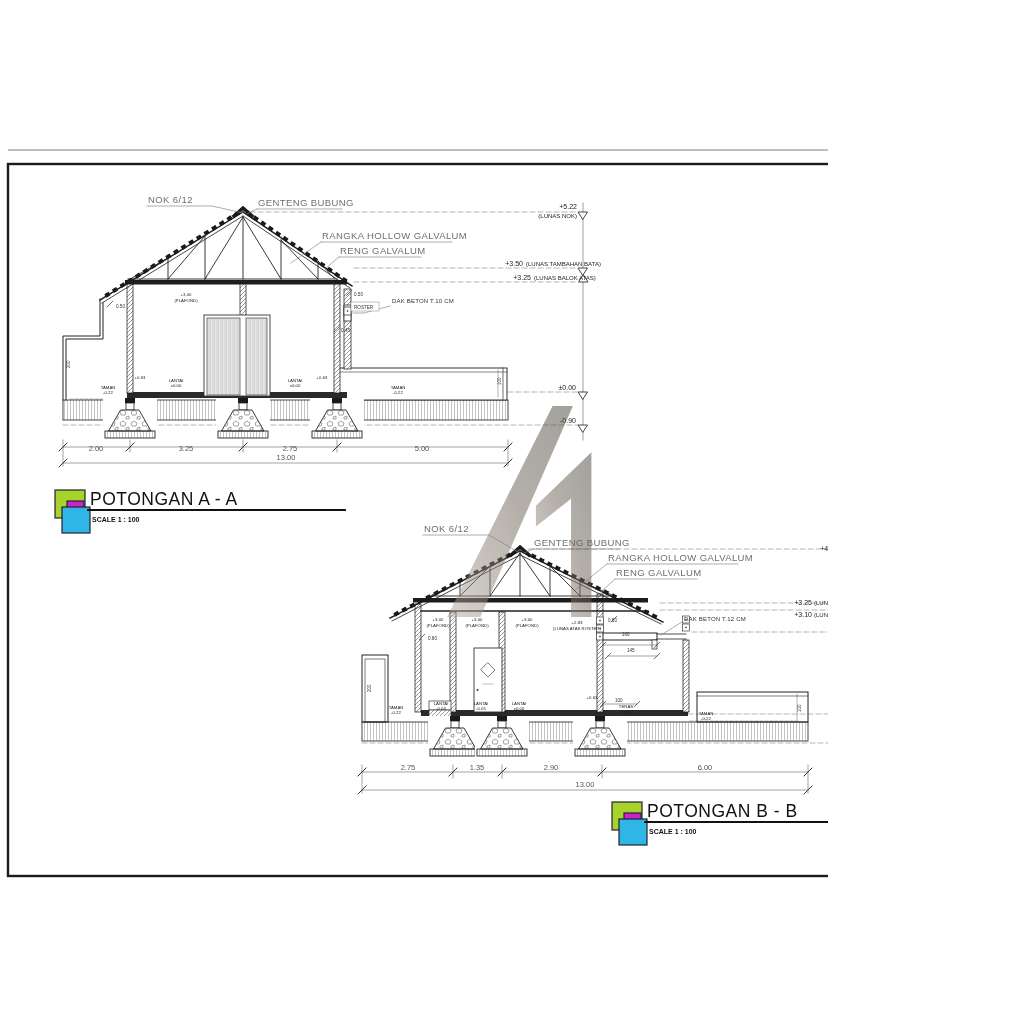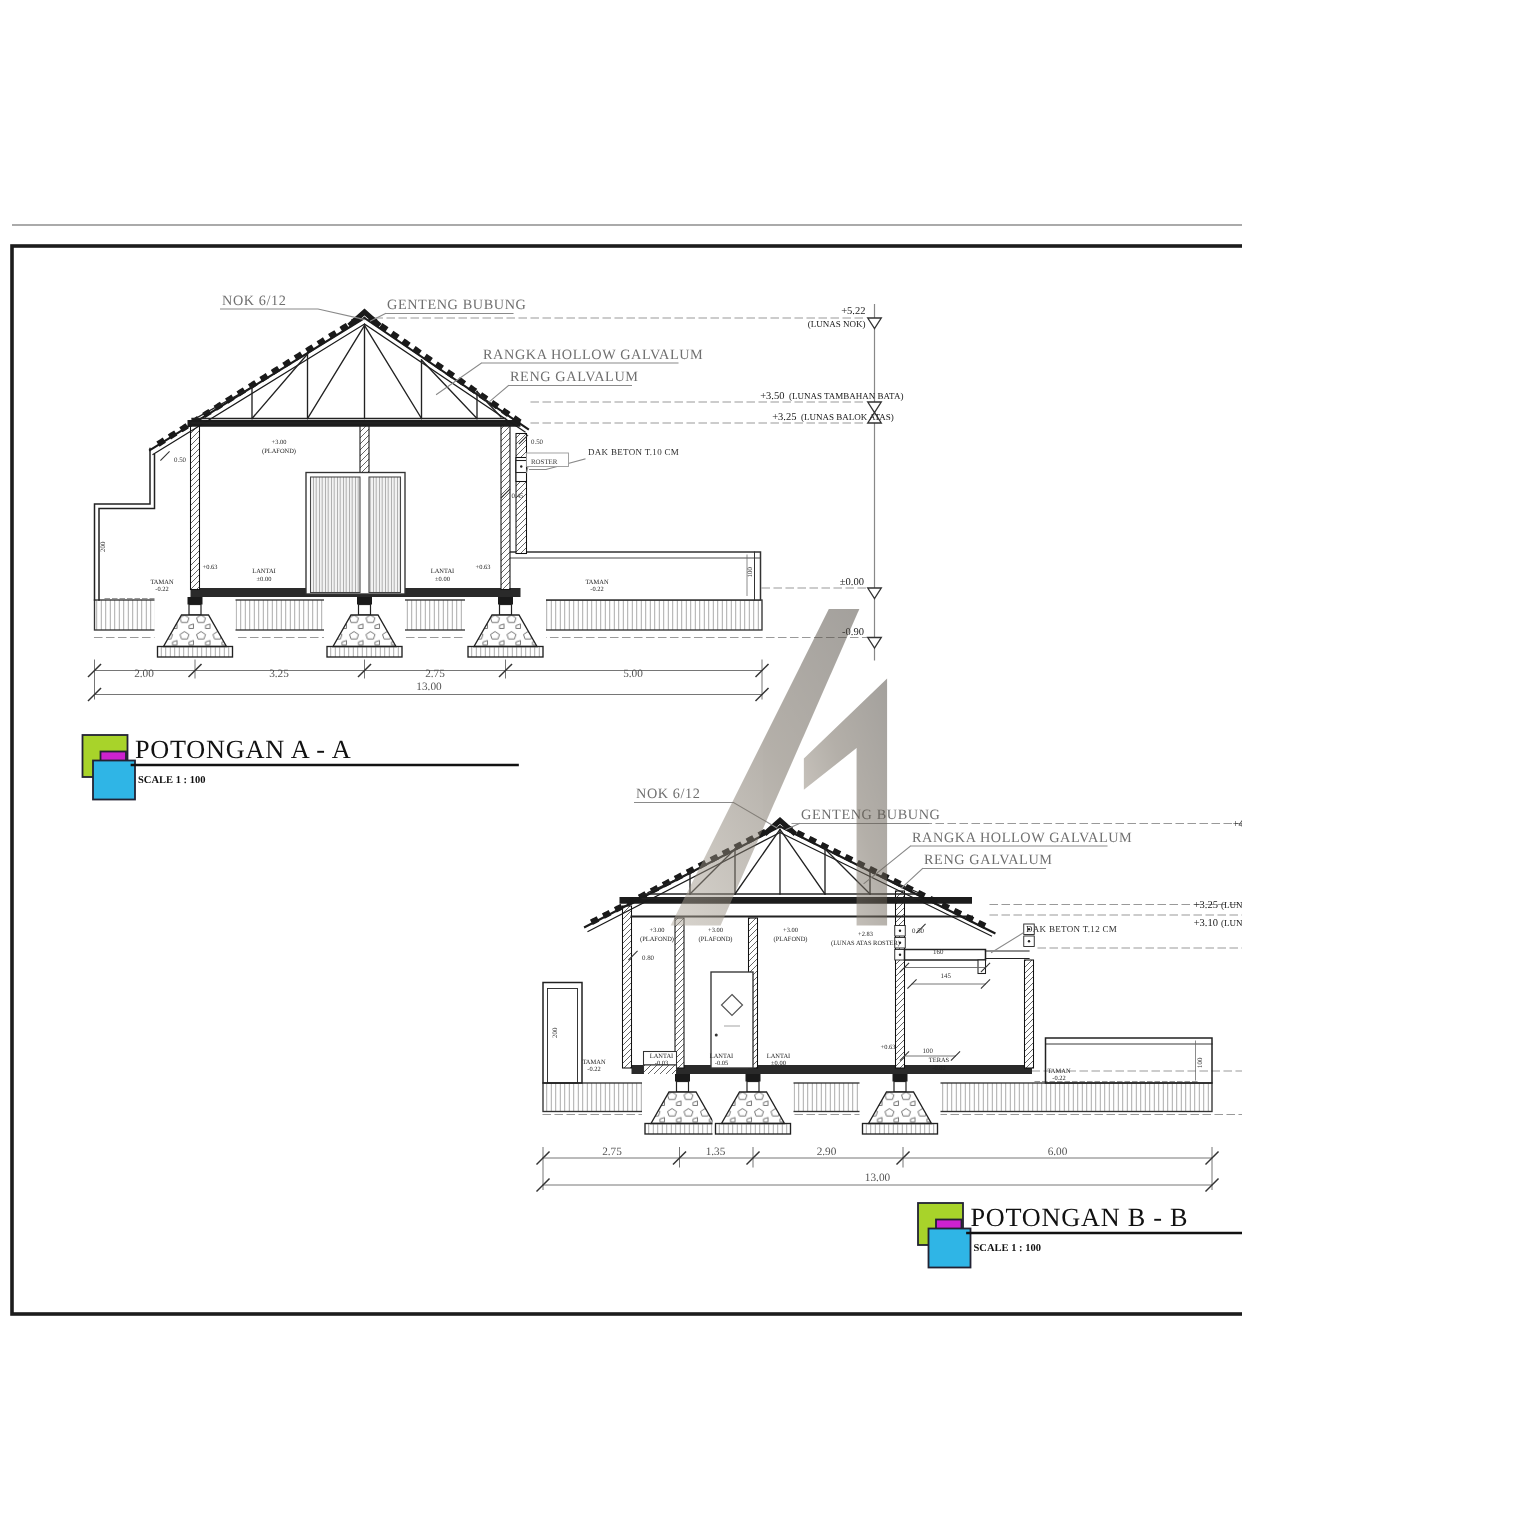--- a/index.html
+++ b/index.html
@@ -1,17 +1,17 @@
 <!DOCTYPE html>
 <html><head>
 <meta charset="utf-8">
 <style>
   html,body{margin:0;padding:0;background:#fff;}
   .canvas{position:relative;width:828px;height:1024px;background:#fff;overflow:hidden;
-          font-family:Liberation Serif, serif;}
+          font-family:Liberation Sans, sans-serif;}
   svg{position:absolute;left:0;top:0;}
   text{fill:#333;}
   .callout{font-size:9.5px;fill:#6f6f6f;letter-spacing:.4px;}
   .callout-dk{font-size:6px;fill:#333;letter-spacing:.2px;}
   .lvl-val{font-size:7px;fill:#222;}
   .lvl-note{font-size:6px;fill:#222;}
   .dim{font-size:7.5px;fill:#555;}
   .tiny{font-size:4.3px;fill:#222;}
   .tiny2{font-size:4.6px;fill:#333;}
   .rot{font-size:4.6px;fill:#333;}

